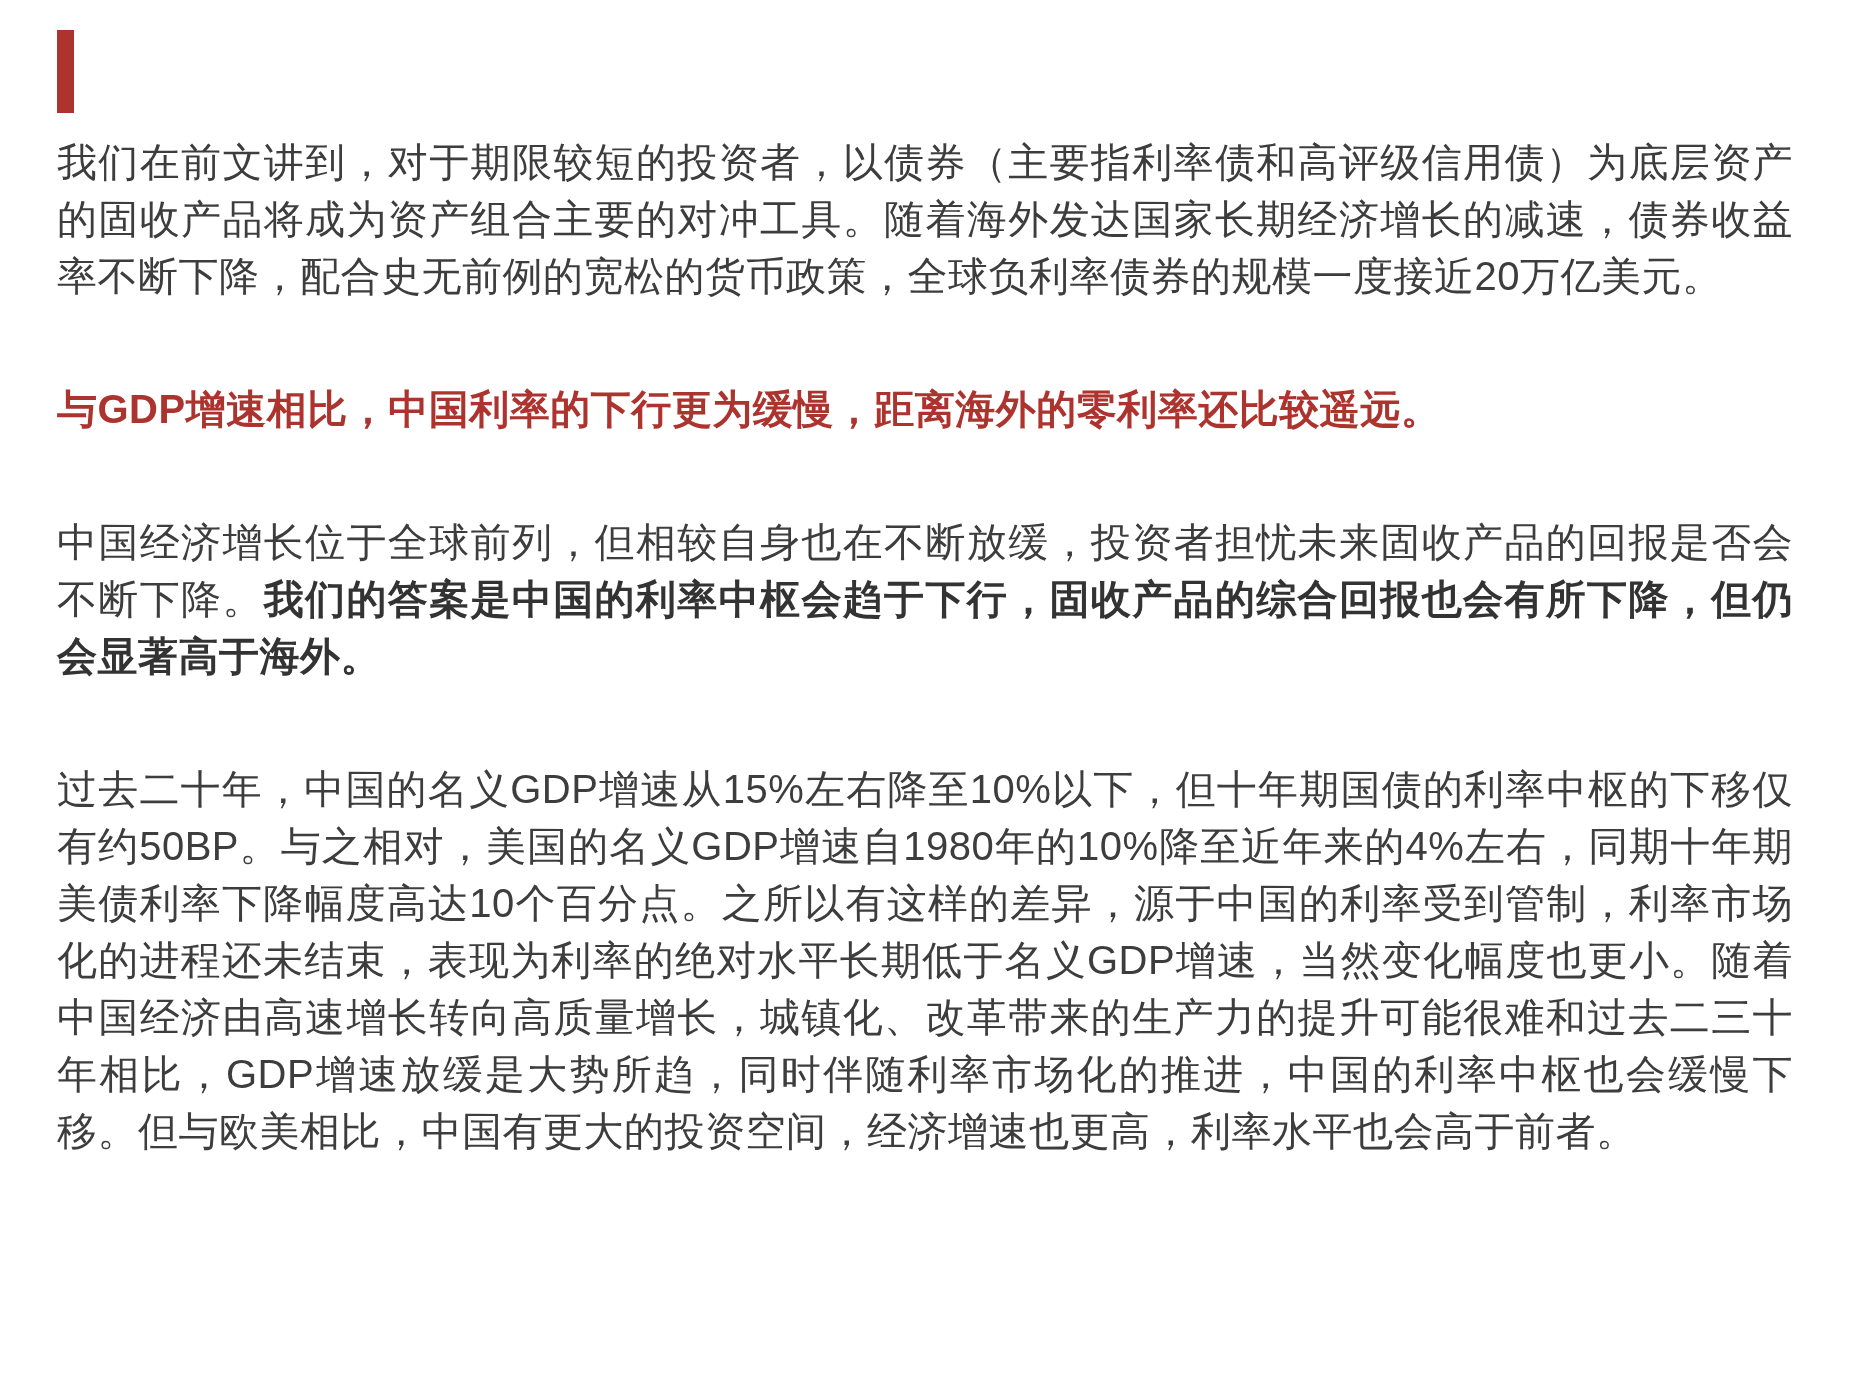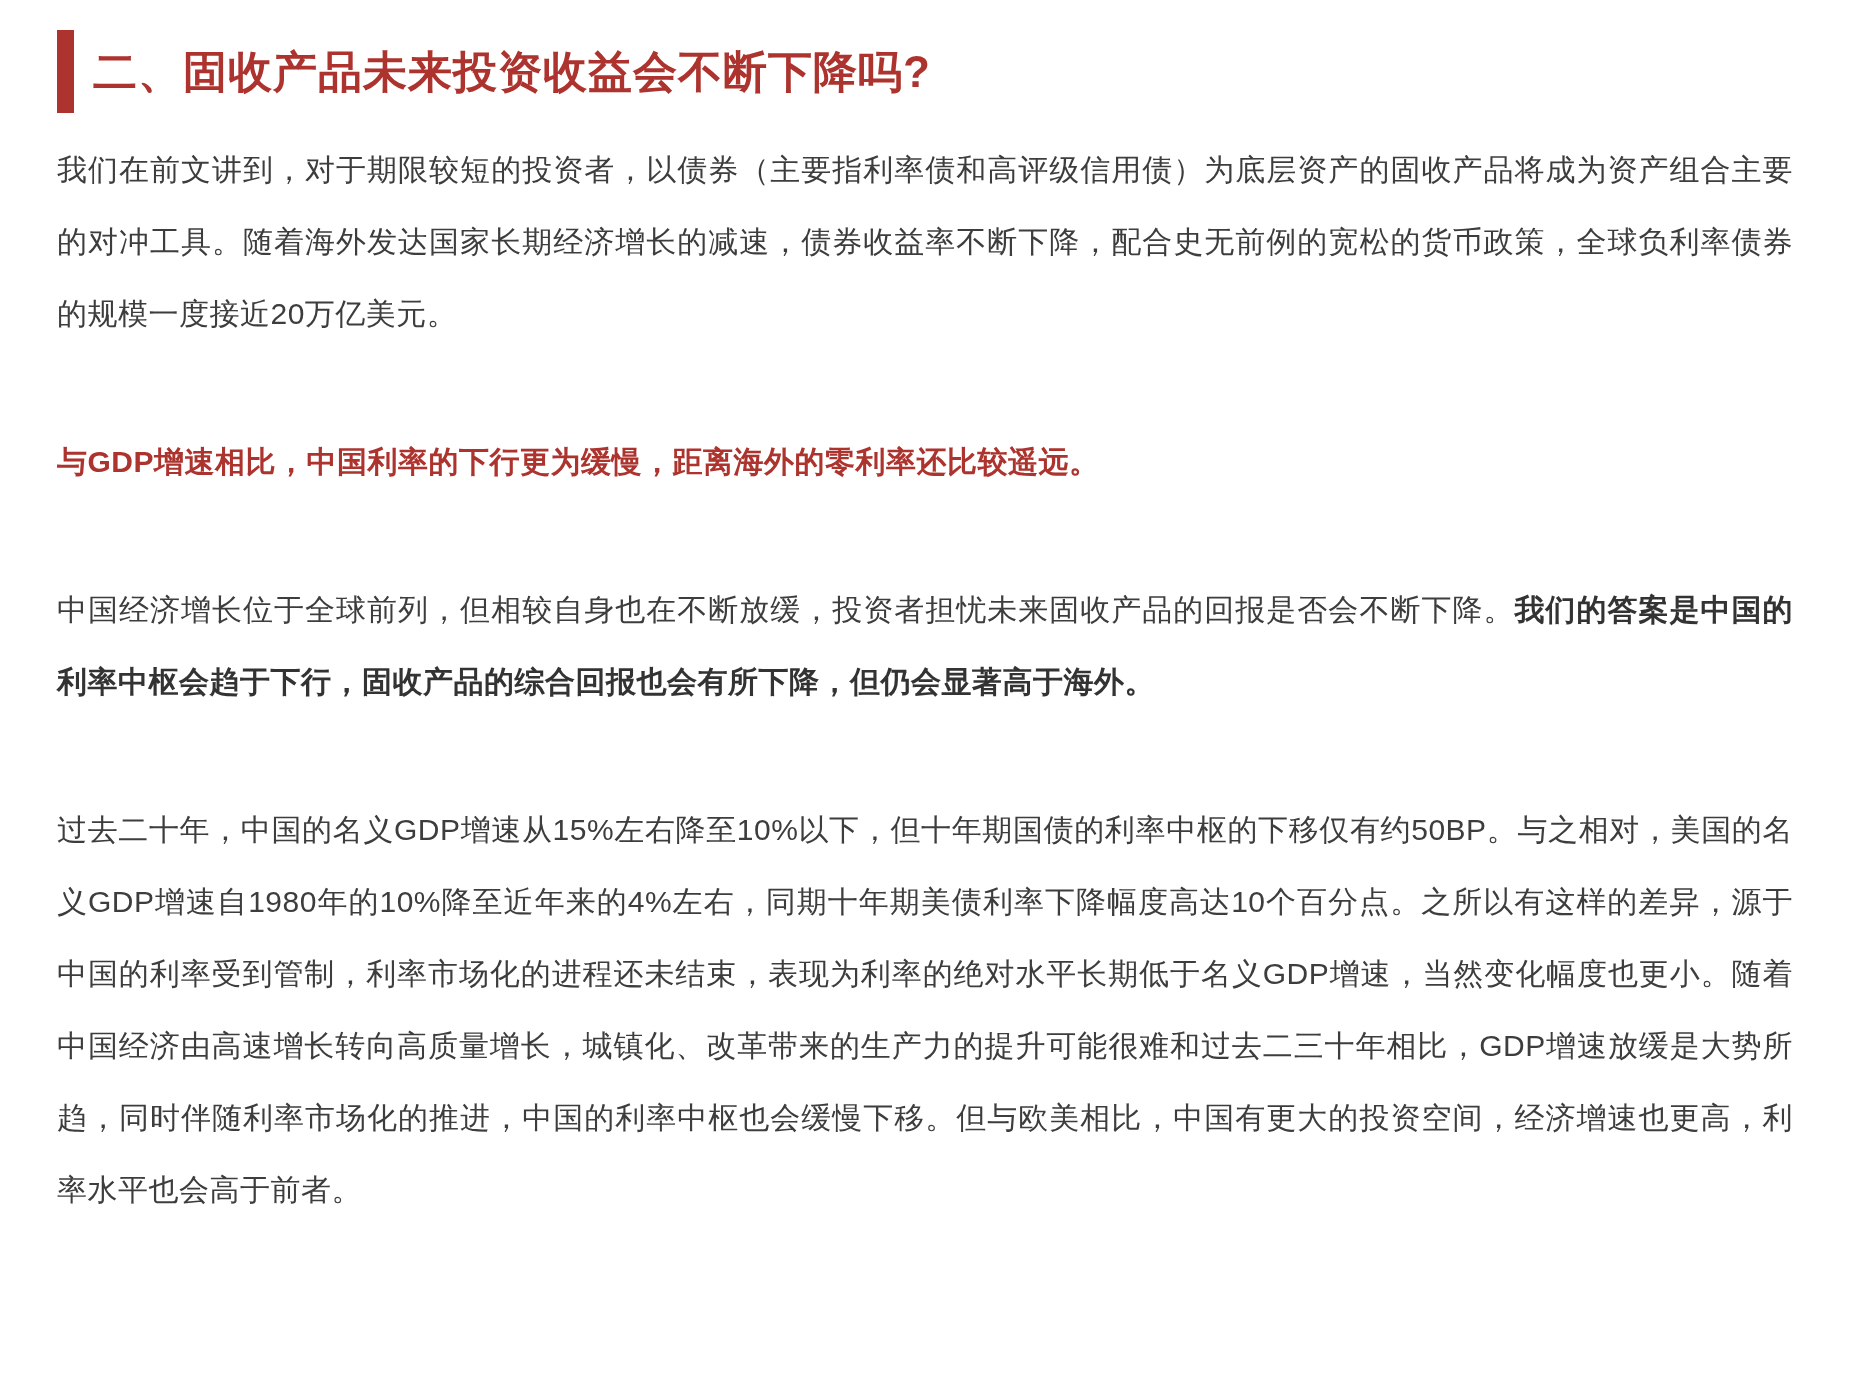--- a/index.html
+++ b/index.html
@@ -33,22 +33,22 @@
   .heading-text {
     color: #ad342e;
     font-size: 44px;
     font-weight: 700;
     letter-spacing: 1px;
     line-height: 83px;
     white-space: nowrap;
   }
   .para {
     margin: 76px 0 0 0;
-    font-size: 30px;
-    line-height: 72px;
+    font-size: 40px;
+    line-height: 57px;
     color: #3d3d3d;
     text-align: justify;
     text-justify: inter-ideograph;
     letter-spacing: 0.5px;
   }
   .para.first {
     margin-top: 21px;
   }
   .para strong {
     font-weight: 700;
@@ -60,21 +60,20 @@
     text-align: left;
   }
 </style>
 </head>
 <body>
 
 <div class="page">
 
   <h2 class="section-heading">
     <span class="accent-bar"></span>
-    <span class="heading-text">二、固收产品未来投资收益会不断下降吗?</span>
   </h2>
 
   <p class="para first"><span>我们在前文讲到，对于期限较短的投资者，以债券（主要指利率债和高评级信用债）为底层资产的固收产品将成为资产组合主要的对冲工具。随着海外发达国家长期经济增长的减速，债券收益率不断下降，配合史无前例的宽松的货币政策，全球负利率债券的规模一度接近20万亿美元。</span></p>
 
   <p class="para red-note">与GDP增速相比，中国利率的下行更为缓慢，距离海外的零利率还比较遥远。</p>
 
   <p class="para"><span>中国经济增长位于全球前列，但相较自身也在不断放缓，投资者担忧未来固收产品的回报是否会不断下降。</span><strong>我们的答案是中国的利率中枢会趋于下行，固收产品的综合回报也会有所下降，但仍会显著高于海外。</strong></p>
 
   <p class="para"><span>过去二十年，中国的名义GDP增速从15%左右降至10%以下，但十年期国债的利率中枢的下移仅有约50BP。与之相对，美国的名义GDP增速自1980年的10%降至近年来的4%左右，同期十年期美债利率下降幅度高达10个百分点。之所以有这样的差异，源于中国的利率受到管制，利率市场化的进程还未结束，表现为利率的绝对水平长期低于名义GDP增速，当然变化幅度也更小。随着中国经济由高速增长转向高质量增长，城镇化、改革带来的生产力的提升可能很难和过去二三十年相比，GDP增速放缓是大势所趋，同时伴随利率市场化的推进，中国的利率中枢也会缓慢下移。但与欧美相比，中国有更大的投资空间，经济增速也更高，利率水平也会高于前者。</span></p>
 

